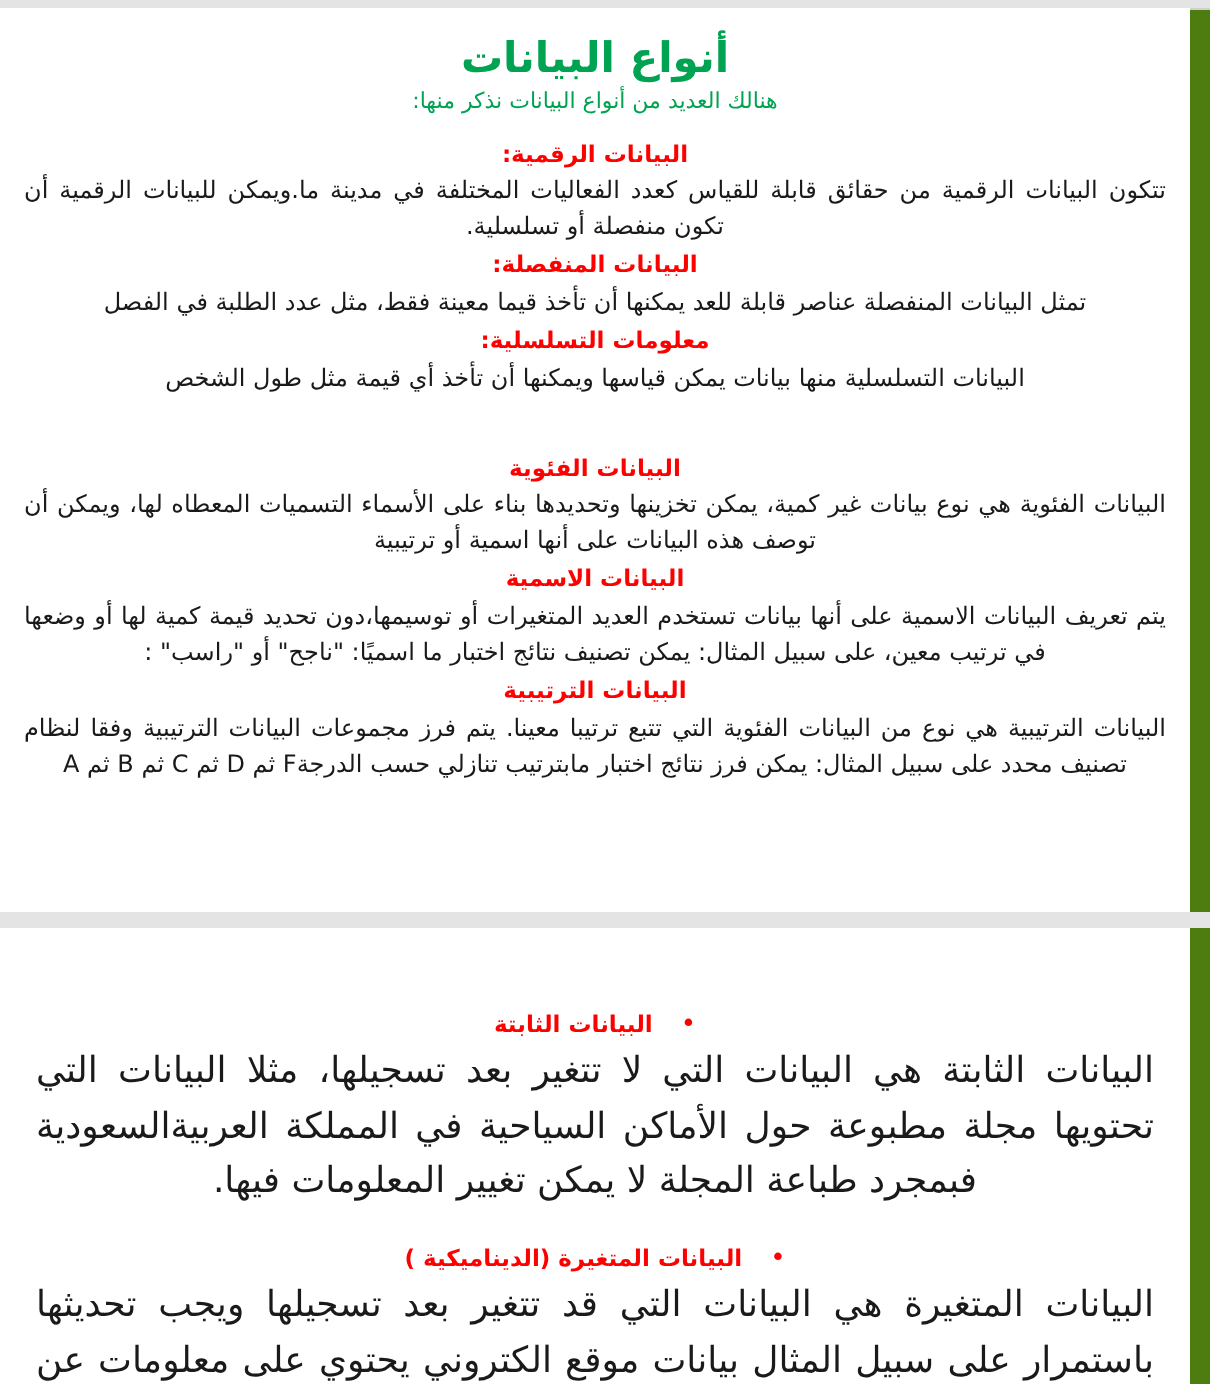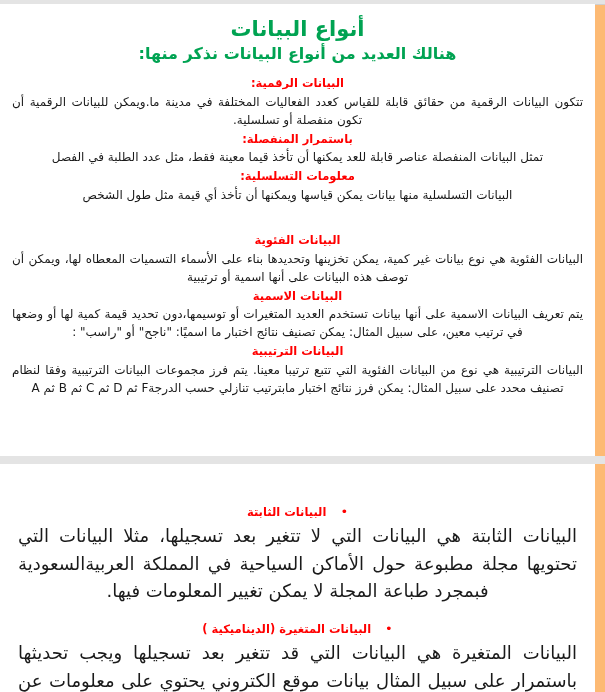--- a/index.html
+++ b/index.html
@@ -12,21 +12,21 @@
     background: #e4e4e4;
     font-family: "DejaVu Sans", "Liberation Sans", sans-serif;
     overflow: hidden;
   }
 
   
   .doc-viewport {
     width: 605px;
     height: 692px;
     position: relative;
-    background: #fdba74;
+    background: #4d7c0f;
     box-sizing: border-box;
   }
 
   .top-strip {
     position: absolute;
     top: 0;
     left: 0;
     width: 605px;
     height: 4px;
     background: #e4e4e4;
@@ -70,22 +70,22 @@
     font-weight: bold;
     font-size: 21px;
     text-align: center;
     line-height: 1.25;
     margin: 6px 0 2px 0;
     letter-spacing: 0px;
   }
 
   .doc-subtitle {
     color: #00a352;
-    font-weight: bold;
-    font-size: 16px;
+    font-weight: normal;
+    font-size: 11px;
     text-align: center;
     line-height: 1.3;
     margin: 0 0 10px 0;
   }
 
   
   .section-heading {
     color: #ff0000;
     font-weight: bold;
     font-size: 11.5px;
@@ -163,21 +163,21 @@
     <h1 class="doc-title">أنواع البيانات</h1>
 
     <h2 class="doc-subtitle">هنالك العديد من أنواع البيانات نذكر منها:</h2>
 
     <div>
       <p class="section-heading">البيانات الرقمية:</p>
       <p class="body-text">تتكون البيانات الرقمية من حقائق قابلة للقياس كعدد الفعاليات المختلفة في مدينة ما.ويمكن للبيانات الرقمية أن تكون منفصلة أو تسلسلية.</p>
     </div>
 
     <div>
-      <p class="section-heading">باستمرار المنفصلة:</p>
+      <p class="section-heading">البيانات المنفصلة:</p>
       <p class="body-text">تمثل البيانات المنفصلة عناصر قابلة للعد يمكنها أن تأخذ قيما معينة فقط، مثل عدد الطلبة في الفصل</p>
     </div>
 
     <div>
       <p class="section-heading">معلومات التسلسلية:</p>
       <p class="body-text">البيانات التسلسلية منها بيانات يمكن قياسها ويمكنها أن تأخذ أي قيمة مثل طول الشخص</p>
     </div>
 
     <div class="spacer-lg"></div>
 

